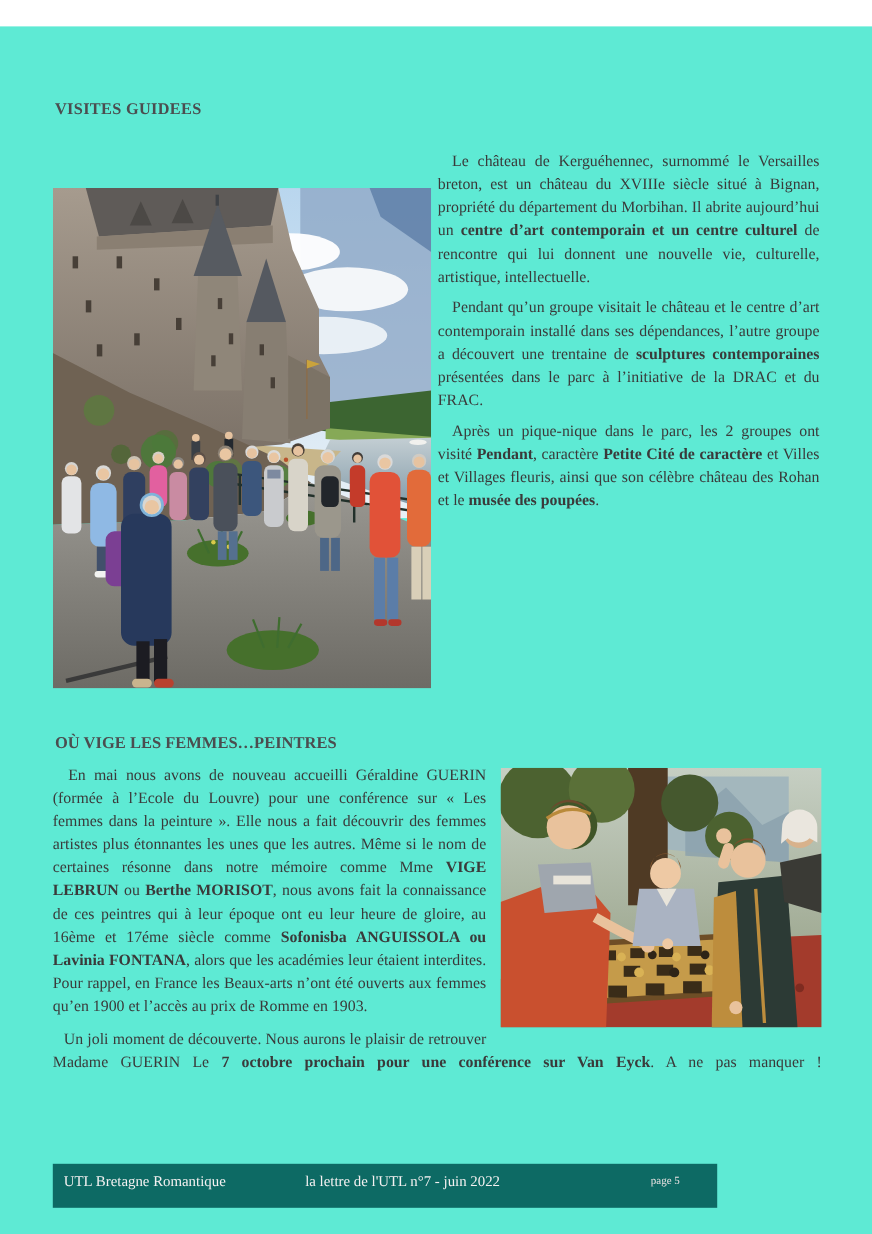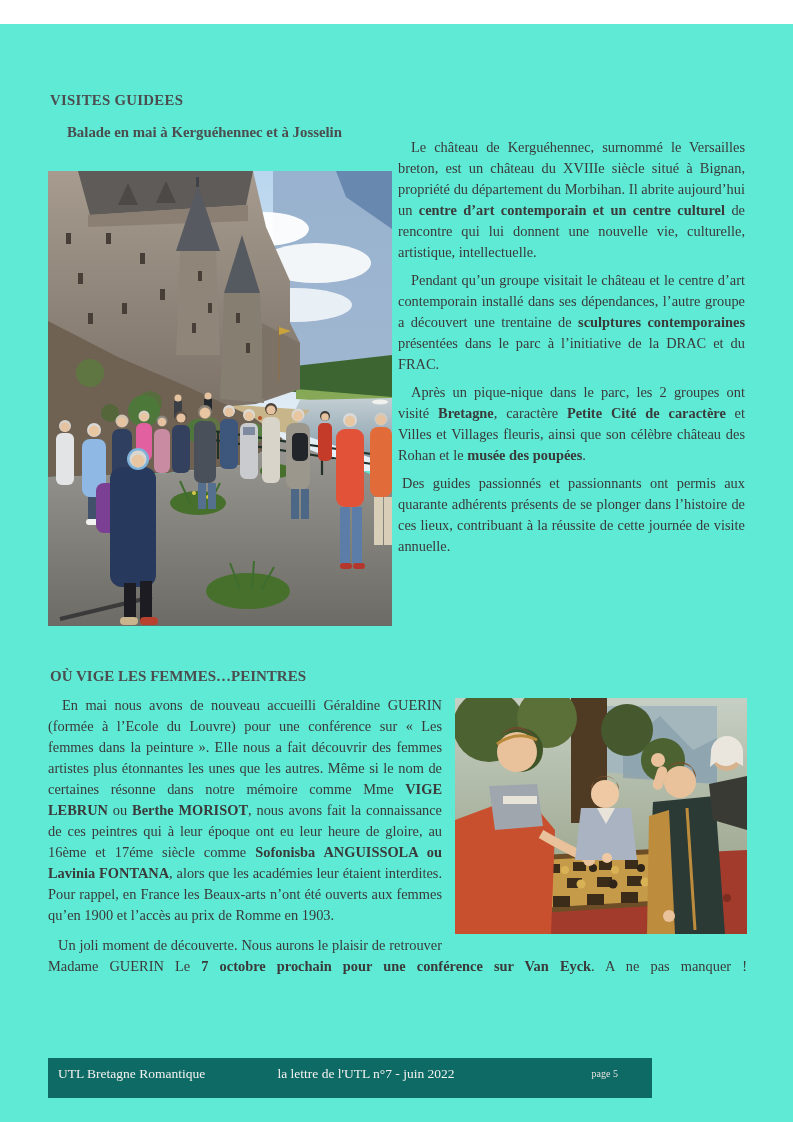--- a/index.html
+++ b/index.html
@@ -23,21 +23,20 @@
   .f-page{position:absolute;right:34px;top:10px;font-size:10px;color:#e9e2e2;}
   b{font-weight:bold;}
   svg{display:block;}
 </style>
 </head>
 <body>
 
 <div class="page">
 
   <h1 class="h-main">VISITES GUIDEES</h1>
-  <h2 class="h-sub">Balade en mai à Kerguéhennec et à Josselin</h2>
 
   <div class="photo">
     <svg viewBox="0 0 344 455" width="344" height="455" preserveAspectRatio="none">
       <defs>
         <linearGradient id="sky" x1="0" y1="0" x2="0" y2="1">
           <stop offset="0" stop-color="#b9d6ee"></stop>
             <stop offset="1" stop-color="#e9f1f7"></stop>
         </linearGradient>
         <linearGradient id="stone" x1="0" y1="0" x2="0" y2="1">
           <stop offset="0" stop-color="#a69b8e"></stop>
@@ -222,22 +221,21 @@
           <rect x="92" y="410" width="12" height="40" fill="#1c1c22"></rect>
         <rect x="72" y="446" width="18" height="8" rx="4" fill="#c9b48e"></rect>
           <rect x="92" y="446" width="18" height="8" rx="4" fill="#b8412f"></rect>
       </g>
     </svg>
   </div>
 
   <div class="rcol">
     <p><span>Le château de Kerguéhennec, surnommé le Versailles breton, est un château du XVIIIe siècle situé à Bignan, propriété du département du Morbihan. Il abrite aujourd’hui un </span><b>centre d’art contemporain et un centre culturel</b><span> de rencontre qui lui donnent une nouvelle vie, culturelle, artistique, intellectuelle.</span></p>
     <p><span>Pendant qu’un groupe visitait le château et le centre d’art contemporain installé dans ses dépendances, l’autre groupe a découvert une trentaine de </span><b>sculptures contemporaines</b><span> présentées dans le parc à l’initiative de la DRAC et du FRAC.</span></p>
-    <p><span>Après un pique-nique dans le parc, les 2 groupes ont visité </span><b>Bretagne</b><span>, caractère </span><b>Petite Cité de caractère</b><span> et Villes et Villages fleuris, ainsi que son célèbre château des Rohan et le </span><b>musée des poupées</b><span>.</span></p>
-    <p class="small-indent"><span>Des guides passionnés et passionnants ont permis aux quarante adhérents présents de se plonger dans l’histoire de ces lieux, contribuant à la réussite de cette journée de visite annuelle.</span></p>
+    <p><span>Après un pique-nique dans le parc, les 2 groupes ont visité </span><b>Pendant</b><span>, caractère </span><b>Petite Cité de caractère</b><span> et Villes et Villages fleuris, ainsi que son célèbre château des Rohan et le </span><b>musée des poupées</b><span>.</span></p>
   </div>
 
   <h2 class="h-sec2">OÙ VIGE LES FEMMES…PEINTRES</h2>
 
   <div class="s2">
 
     <div class="painting">
       <svg viewBox="0 0 292 236" width="292" height="236" preserveAspectRatio="none">
         <defs>
           <linearGradient id="pbg" x1="0" y1="0" x2="0" y2="1">

